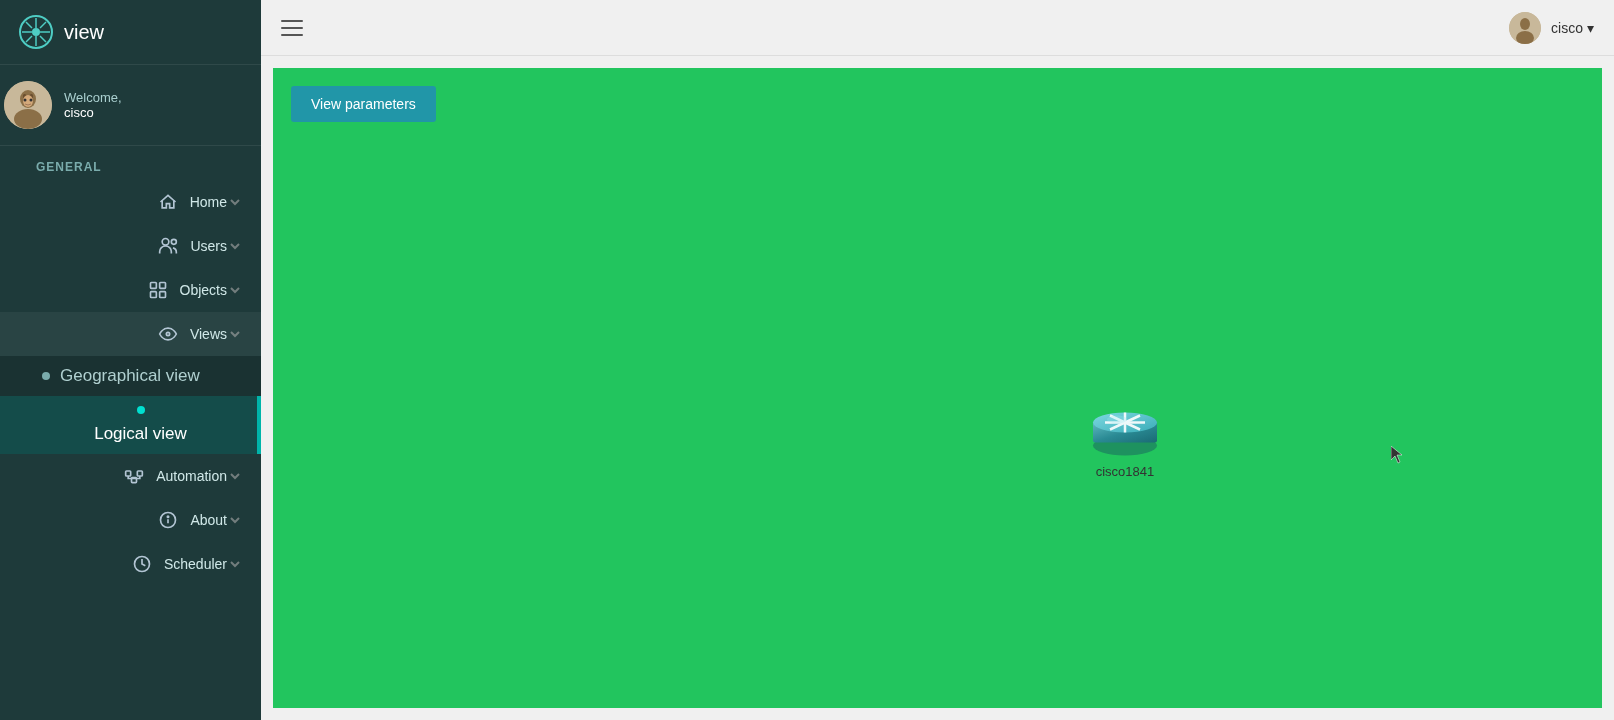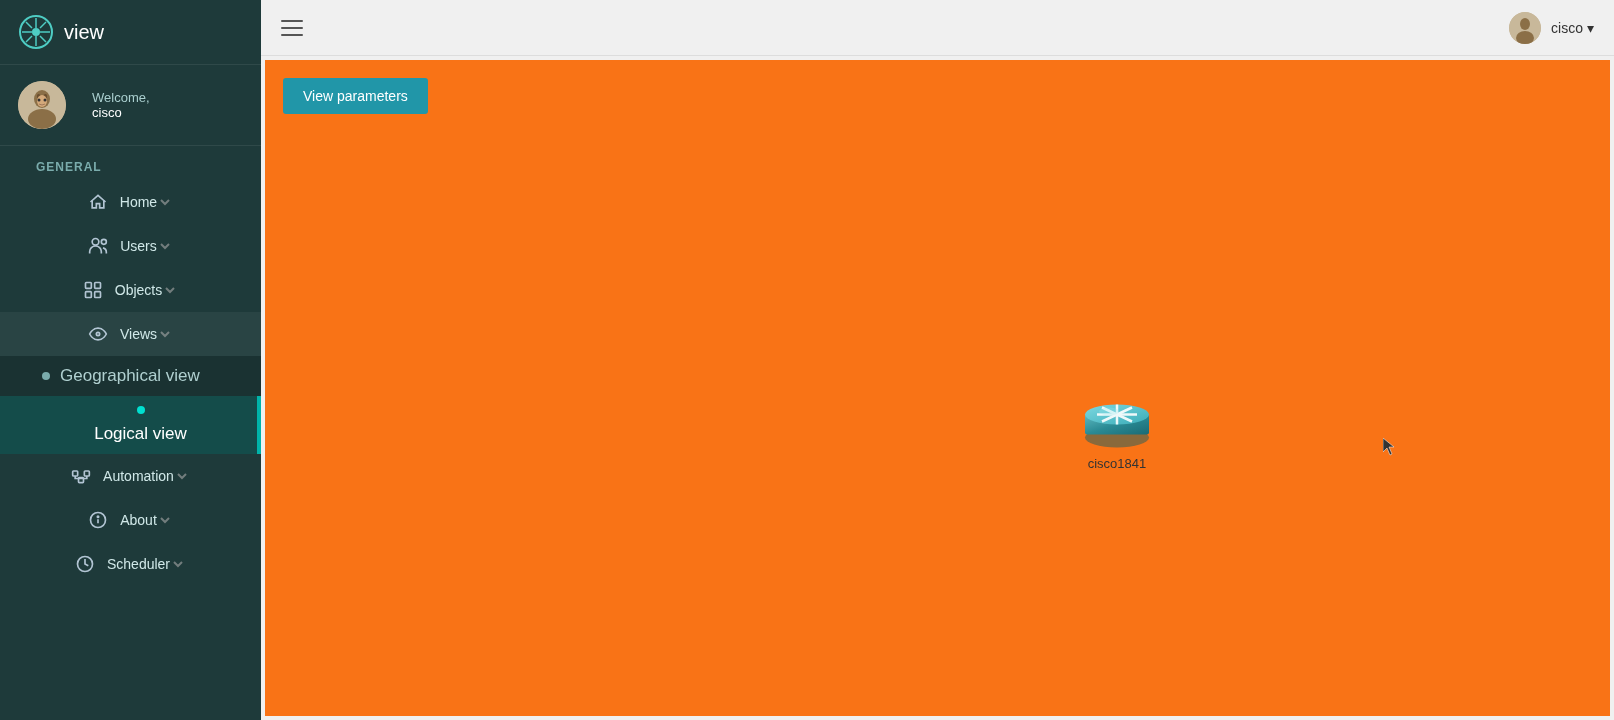--- a/index.html
+++ b/index.html
@@ -32,22 +32,22 @@
 
     .logo-text {
       font-size: 20px;
       font-weight: 500;
       color: #fff;
     }
 
     .user-section {
       display: flex;
       align-items: center;
-      gap: 26px;
-      padding: 16px 18px;
+      gap: 12px;
+      padding: 16px 4px;
       border-bottom: 1px solid rgba(255,255,255,0.08);
     }
 
     .user-avatar {
       width: 48px;
       height: 48px;
       border-radius: 50%;
       background: #c8b89a;
       overflow: hidden;
       display: flex;
@@ -75,21 +75,21 @@
       font-size: 12px;
       color: #7aacac;
       padding: 14px 36px 6px;
       letter-spacing: 1px;
       font-weight: 600;
     }
 
     .nav-item {
       display: flex;
       align-items: center;
-      justify-content: center;
+      justify-content: flex-end;
       padding: 12px 18px;
       cursor: pointer;
       color: #d0e8e8;
       font-size: 14px;
       transition: background 0.15s;
     }
 
     .nav-item-left {
       display: flex;
       align-items: center;
@@ -203,24 +203,24 @@
       color: #333;
       cursor: pointer;
       display: flex;
       align-items: center;
       gap: 4px;
     }
 
     
     #content {
       flex: 1;
-      background: #f97316;
+      background: #22c55e;
       position: relative;
       overflow: hidden;
-      margin: 4px;
+      margin: 12px;
     }
 
     .view-params-btn {
       position: absolute;
       top: 18px;
       left: 18px;
       background: #2196a8;
       color: #fff;
       border: none;
       padding: 10px 20px;

